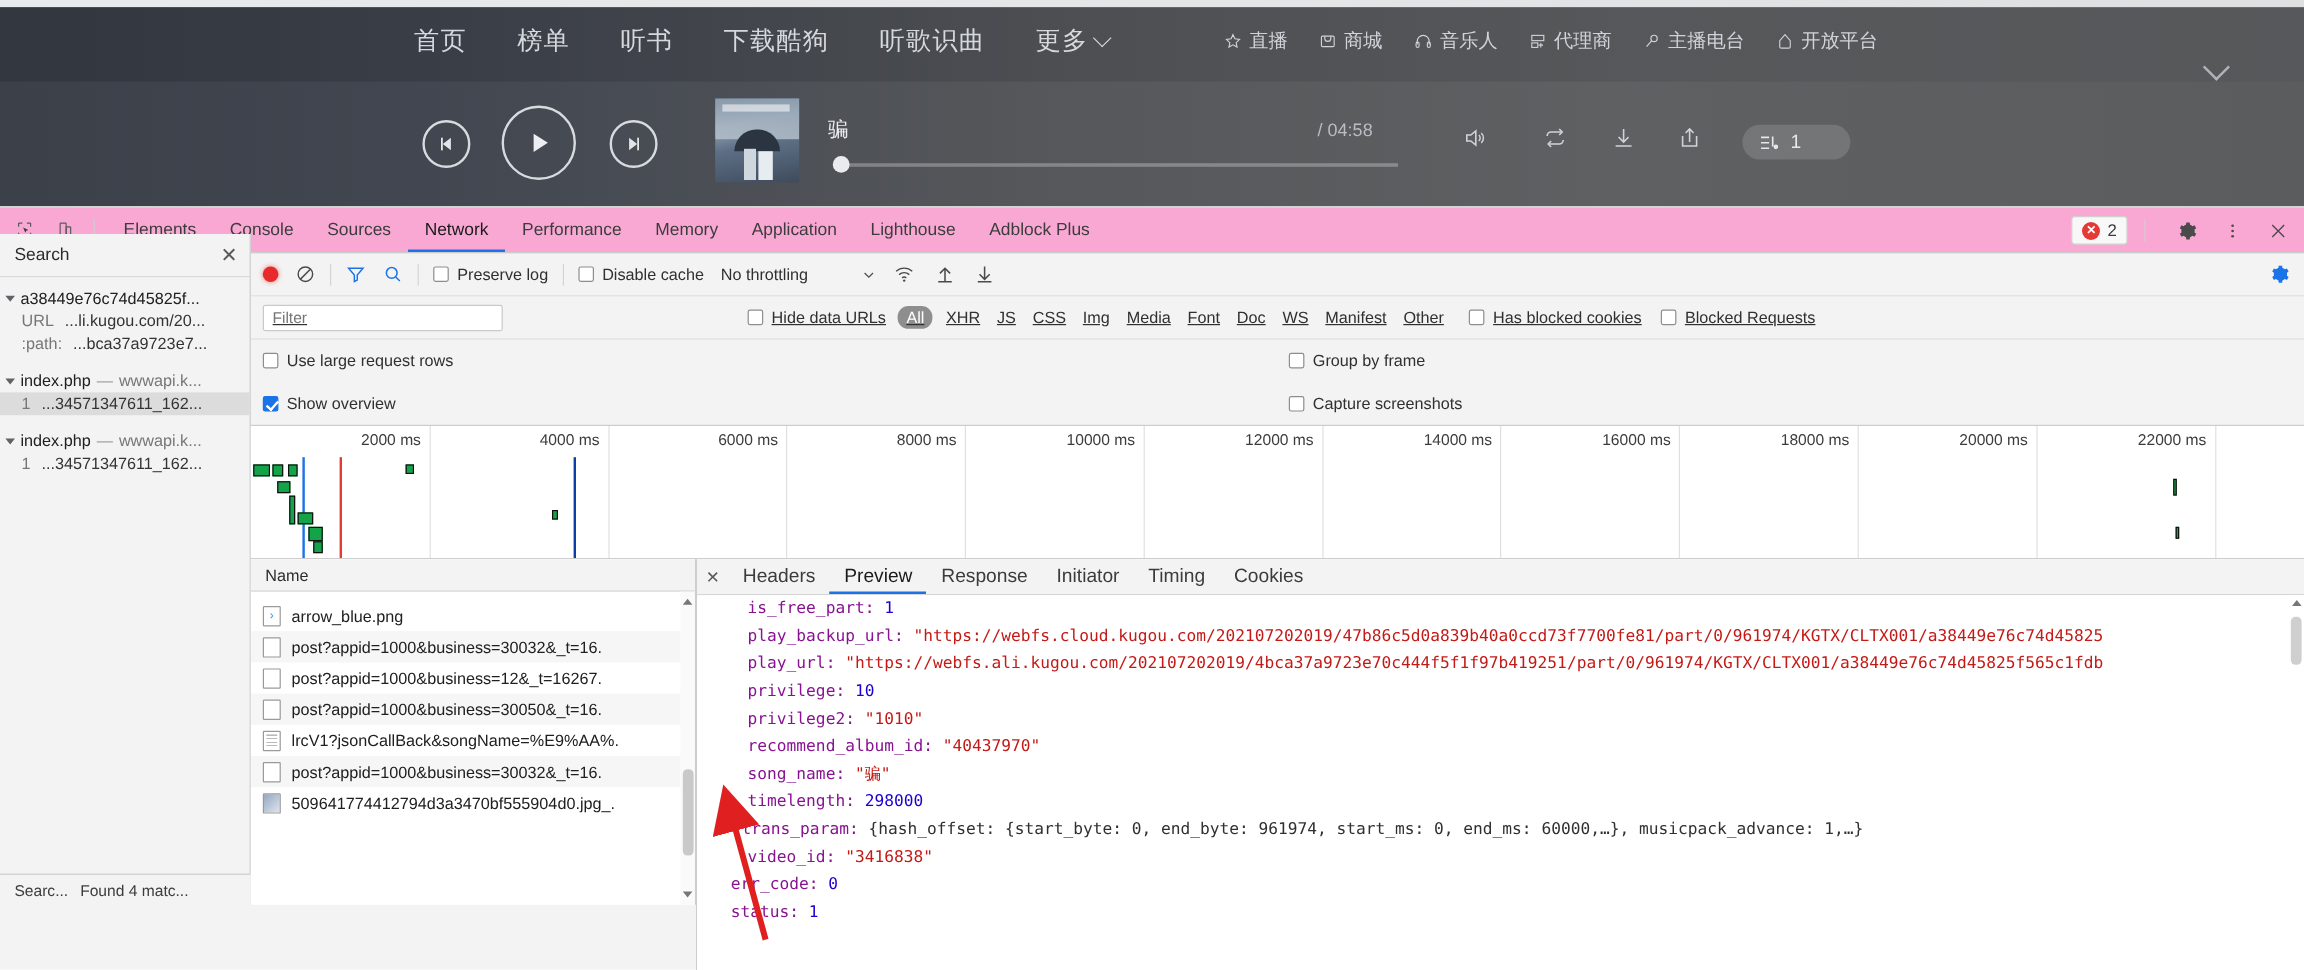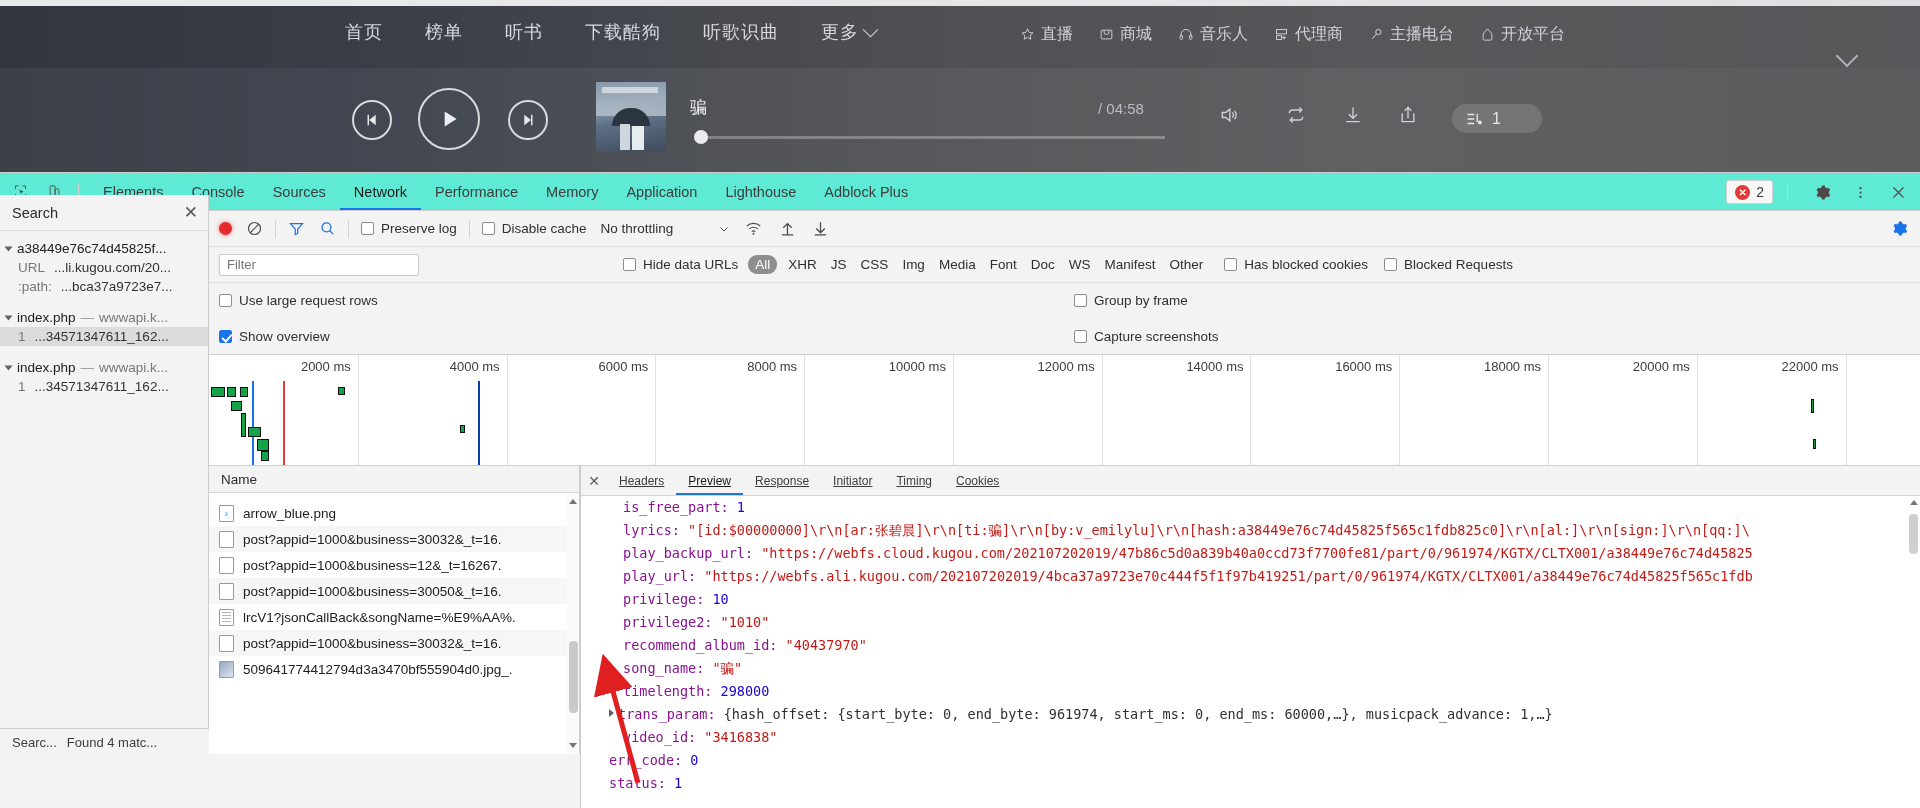--- a/index.html
+++ b/index.html
@@ -18,21 +18,21 @@
   #player-topstrip {
     position: absolute; left:0; top:0; width:1920px; height:6px;
     background: linear-gradient(90deg,#e9eaec 0%, #e4e5e7 55%, #dedfe1 100%);
   }
   #navbar {
     position: absolute; left: 0; top: 6px; width: 1920px; height: 62px;
     background: linear-gradient(90deg, rgba(43,47,55,.55) 0%, rgba(62,64,68,.35) 50%, rgba(74,75,78,.25) 100%);
   }
   .nav-main { position: absolute; left: 345px; top: 14px; display: flex; gap: 42px; }
   .nav-main-item {
-    color: #d5d8dd; font-size: 18px; letter-spacing: 1px; cursor: pointer; white-space: nowrap;
+    color: #d5d8dd; font-size: 21px; letter-spacing: 1px; cursor: pointer; white-space: nowrap;
   }
   .nav-main-item.more { display: flex; align-items: center; gap: 6px; }
   .chev {
     display:inline-block; width: 11px; height: 11px;
     border-right: 1.6px solid #d5d8dd; border-bottom: 1.6px solid #d5d8dd;
     transform: rotate(45deg) translate(-2px,-2px);
   }
   .nav-side { position: absolute; left: 1020px; top: 18px; display:flex; gap: 26px; align-items:center; }
   .nav-side-item { display:flex; align-items:center; gap:6px; color:#cfd3d9; font-size:16px; white-space:nowrap; cursor:pointer;}
   .nav-side-item svg { display:block; }
@@ -88,21 +88,21 @@
   #playlist-pill .cnt { color:#e5e7ea; font-size:16px; }
 
   
   #devtools {
     position:absolute; left:0; top:172px; width:1920px; height:636px; background:#f3f3f3;
     border-top:1px solid #cdcdcd; font-size:13px; color:#303030;
   }
   
   #dt-tabstrip {
     position:absolute; left:0; top:0; width:1920px; height:38px;
-    background:#5eead4; border-bottom:1px solid #cdcdcd;
+    background:#f9a8d4; border-bottom:1px solid #cdcdcd;
     display:flex; align-items:center;
   }
   .tb-icon-btn { width:28px; height:28px; margin-left:6px; display:flex; align-items:center; justify-content:center; cursor:pointer; border-radius:3px;}
   .vsep { width:1px; height:18px; background:#cfcfcf; margin:0 10px; }
   .dt-tab {
     height:37px; padding:0 14px; display:flex; align-items:center; font-size:14.5px;
     color:#3c3c3c; cursor:pointer; white-space:nowrap;
   }
   .dt-tab.active { color:#1a1a1a; box-shadow: inset 0 -2px 0 #1a73e8; }
   #dt-tab-right { position:absolute; right:8px; top:0; height:38px; display:flex; align-items:center; gap:4px; }
@@ -147,21 +147,21 @@
     display:flex; align-items:center; gap:10px; padding-left:12px; font-size:13px; color:#3c3c3c;
   }
 
   
   #net-toolbar {
     position:absolute; left:209px; top:38px; width:1711px; height:36px;
     border-bottom:1px solid #e0e0e0; display:flex; align-items:center; gap:0; padding-left:10px;
   }
   #net-filterbar {
     position:absolute; left:209px; top:74px; width:1711px; height:36px;
-    border-bottom:1px solid #e0e0e0; display:flex; align-items:center; padding-left:10px;
+    border-bottom:1px solid #e0e0e0; display:flex; align-items:center; padding-left:10px;text-decoration:underline;
   }
   #net-settings {
     position:absolute; left:209px; top:110px; width:1711px; height:72px;
     border-bottom:1px solid #cdcdcd;
   }
   .cbx { width:13px;height:13px;border:1px solid #8d8d8d;background:#fff;border-radius:2px;display:inline-block; cursor:pointer;}
   .cbx.on { background:#1a73e8; border-color:#1a73e8; position:relative; }
   .cbx.on::after{ content:""; position:absolute; left:4px; top:1px; width:4px;height:8px;border-right:2px solid #fff;border-bottom:2px solid #fff; transform:rotate(42deg);}
   .cb-wrap { display:flex; align-items:center; gap:7px; font-size:13.5px; color:#303030; cursor:pointer; white-space:nowrap;}
   .rec-dot { width:13px;height:13px;border-radius:50%;background:#e52b2b; box-shadow:0 0 4px rgba(229,43,43,.6); cursor:pointer;}
@@ -202,21 +202,21 @@
   #req-scroll .thumb { position:absolute; right:1px; top:148px; width:9px; height:72px; background:#c9c9c9; border-radius:4px;}
   .sc-arrow { position:absolute; right:2px; width:0;height:0;border-left:4px solid transparent;border-right:4px solid transparent;}
 
   
   #detail {
     position:absolute; left:580px; top:293px; width:1340px; height:515px; background:#fff;
     border-left:1px solid #cdcdcd;
   }
   #detail-tabs { height:30px; border-bottom:1px solid #d6d6d6; display:flex; align-items:center; background:#f3f3f3;}
   #detail-tabs .x { width:26px; text-align:center; color:#5a5a5a; font-size:14px; cursor:pointer;}
-  .d-tab { height:29px; padding:0 12px; display:flex; align-items:center; font-size:12px; color:#3c3c3c; cursor:pointer;text-decoration:underline;}
+  .d-tab { height:29px; padding:0 12px; display:flex; align-items:center; font-size:16px; color:#3c3c3c; cursor:pointer;}
   .d-tab.active { color:#1a1a1a; box-shadow: inset 0 -2px 0 #1a73e8;}
 
   #preview {
     position:absolute; left:0; top:30px; width:1340px; height:455px; overflow:hidden;
     font-family:"DejaVu Sans Mono", monospace; font-size:13.5px; background:#fff;
   }
   .pv-line { height:23px; line-height:23px; white-space:pre; padding-left:28px; }
   .pv-line.ind { padding-left:42px; }
   .k-purple { color:#881391; }
   .v-blue { color:#1c00cf; }
@@ -660,21 +660,20 @@
       <span class="x">✕</span>
       <div class="d-tab">Headers</div>
       <div class="d-tab active">Preview</div>
       <div class="d-tab">Response</div>
       <div class="d-tab">Initiator</div>
       <div class="d-tab">Timing</div>
       <div class="d-tab">Cookies</div>
     </div>
     <div id="preview">
         <div class="pv-line ind"><span class="k-purple">is_free_part: </span><span class="v-blue">1</span></div>
-        <div class="pv-line ind"><span class="k-purple">lyrics: </span><span class="v-red">"[id:$00000000]\r\n[ar:张碧晨]\r\n[ti:骗]\r\n[by:v_emilylu]\r\n[hash:a38449e76c74d45825f565c1fdb825c0]\r\n[al:]\r\n[sign:]\r\n[qq:]\</span></div>
         <div class="pv-line ind"><span class="k-purple">play_backup_url: </span><span class="v-red">"https://webfs.cloud.kugou.com/202107202019/47b86c5d0a839b40a0ccd73f7700fe81/part/0/961974/KGTX/CLTX001/a38449e76c74d45825</span></div>
         <div class="pv-line ind"><span class="k-purple">play_url: </span><span class="v-red">"https://webfs.ali.kugou.com/202107202019/4bca37a9723e70c444f5f1f97b419251/part/0/961974/KGTX/CLTX001/a38449e76c74d45825f565c1fdb</span></div>
         <div class="pv-line ind"><span class="k-purple">privilege: </span><span class="v-blue">10</span></div>
         <div class="pv-line ind"><span class="k-purple">privilege2: </span><span class="v-red">"1010"</span></div>
         <div class="pv-line ind"><span class="k-purple">recommend_album_id: </span><span class="v-red">"40437970"</span></div>
         <div class="pv-line ind"><span class="k-purple">song_name: </span><span class="v-red">"骗"</span></div>
         <div class="pv-line ind"><span class="k-purple">timelength: </span><span class="v-blue">298000</span></div>
         <div class="pv-line ind" style="padding-left: 28px;"><i class="tri-r"></i><span class="k-purple">trans_param: </span><span class="v-black">{hash_offset: {start_byte: 0, end_byte: 961974, start_ms: 0, end_ms: 60000,…}, musicpack_advance: 1,…}</span></div>
         <div class="pv-line ind"><span class="k-purple">video_id: </span><span class="v-red">"3416838"</span></div>
         <div class="pv-line"><span class="k-purple">err_code: </span><span class="v-blue">0</span></div>

